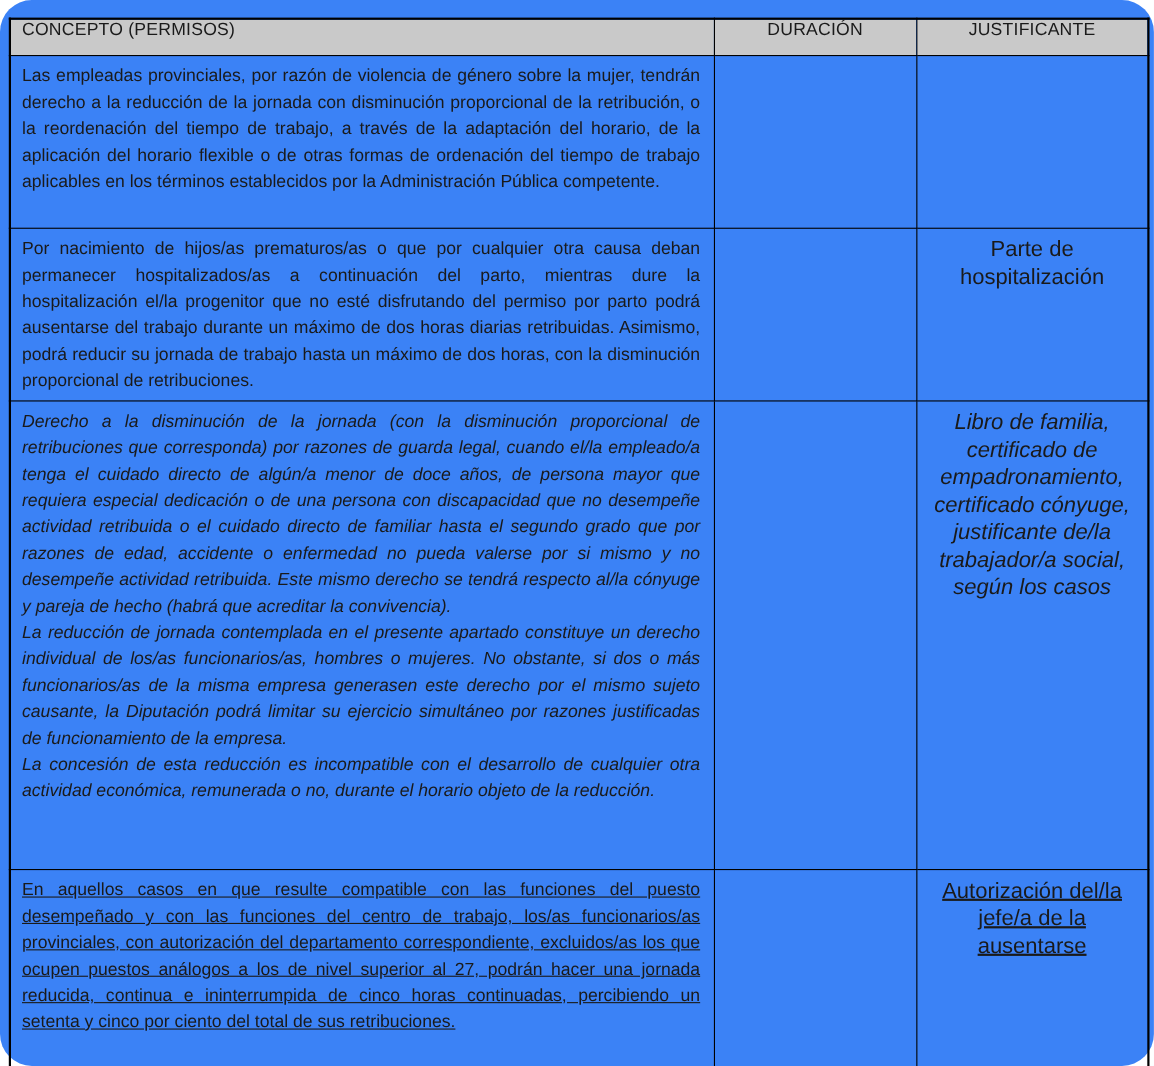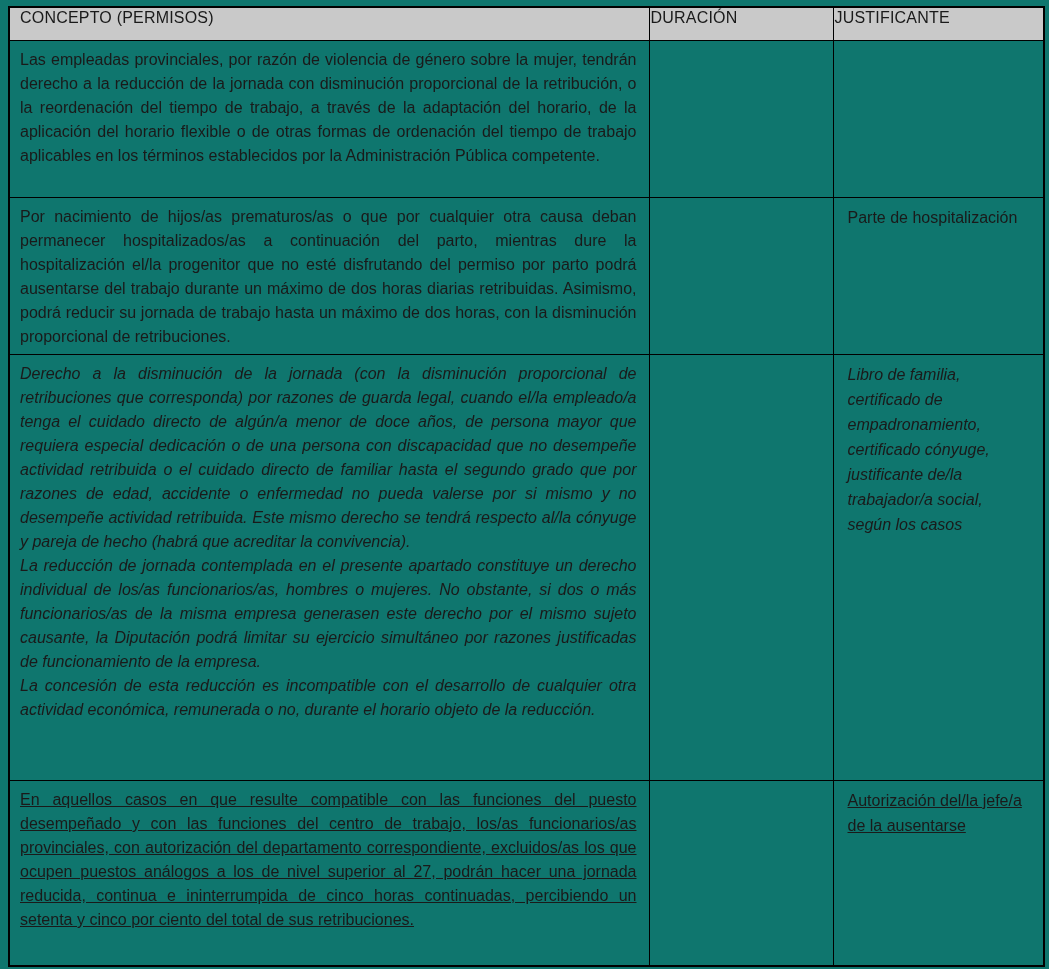--- a/index.html
+++ b/index.html
@@ -12,22 +12,23 @@
     padding:0;
     background:#ffffff;
     width:1049px;
     font-family:"Liberation Sans","DejaVu Sans",sans-serif;
     color:var(--text-color);
   }
   .page{
     width:1049px;
     height:969px;
     box-sizing:border-box;
-    padding:6px 6px 8px 8px;
-    background:#0f766e;
+    padding:16px 6px 8px 8px;
+    background:#3b82f6;
+    border-radius:29px;
   }
   table.permisos{
     border-collapse:collapse;
     table-layout:fixed;
     width:1035px;
     border:2px solid var(--border-color);
   }
   table.permisos th,
   table.permisos td{
     border:1px solid var(--border-color);
@@ -41,38 +42,39 @@
     font-weight:normal;
     font-size:16px;
     vertical-align:middle;
     letter-spacing:0.2px;
   }
   th.h-concepto{
     text-align:left;
     padding-left:10px;
   }
   th.h-duracion, th.h-justificante{
-    text-align:left;
+    text-align:center;
   }
   td.cell-concepto{
     padding:7px 12px 5px 10px;
     font-size:16px;
     line-height:24px;
     text-align:justify;
   }
   td.cell-concepto p{
     margin:0;
     padding:0;
   }
   td.cell-duracion{
     padding:7px 6px;
   }
   td.cell-justificante{
     padding:7px 14px;
-    font-size:16px;
+    text-align:center;
+    font-size:20px;
     line-height:25px;
   }
   tr.row-1{height:157px;}
   tr.row-2{height:156px;}
   tr.row-3{height:426px;font-style:italic;}
   tr.row-4{height:185px;text-decoration:underline;}
 </style>
 </head>
 <body>
 

